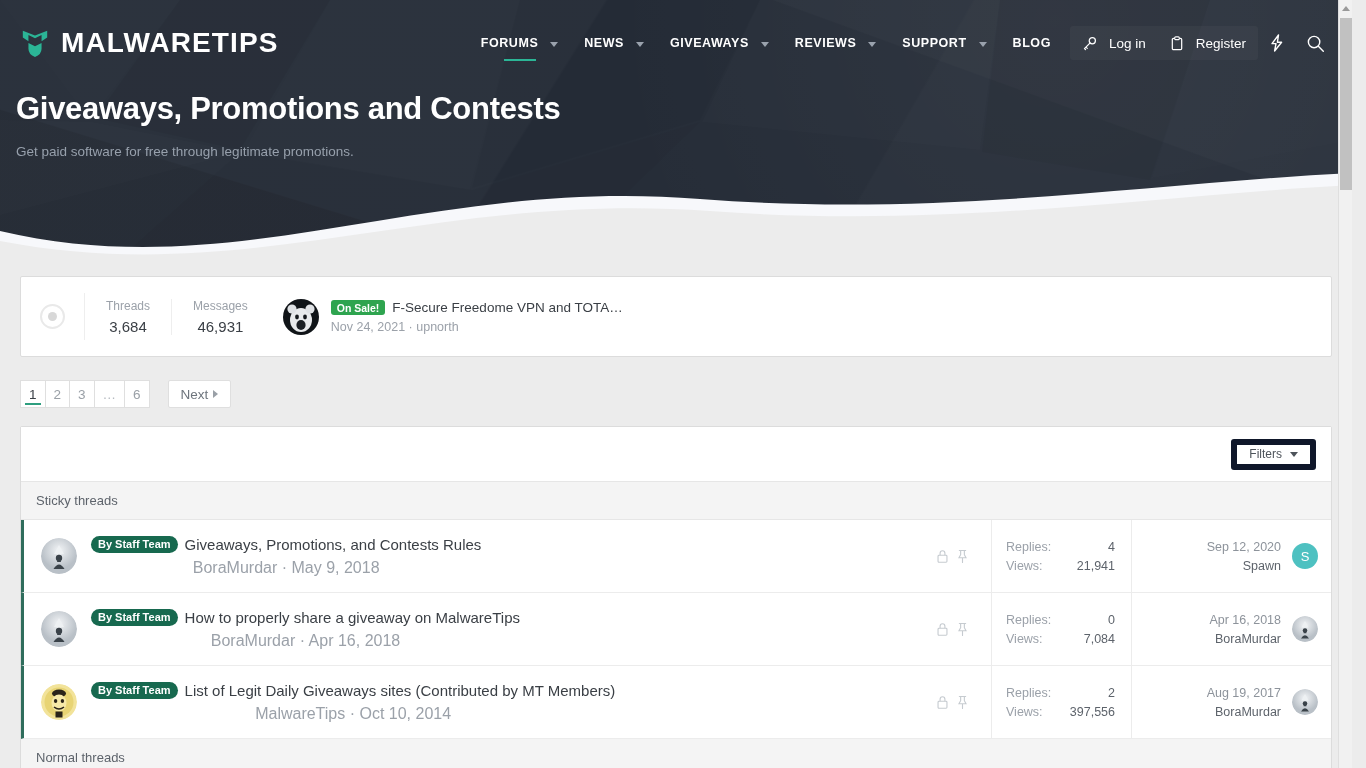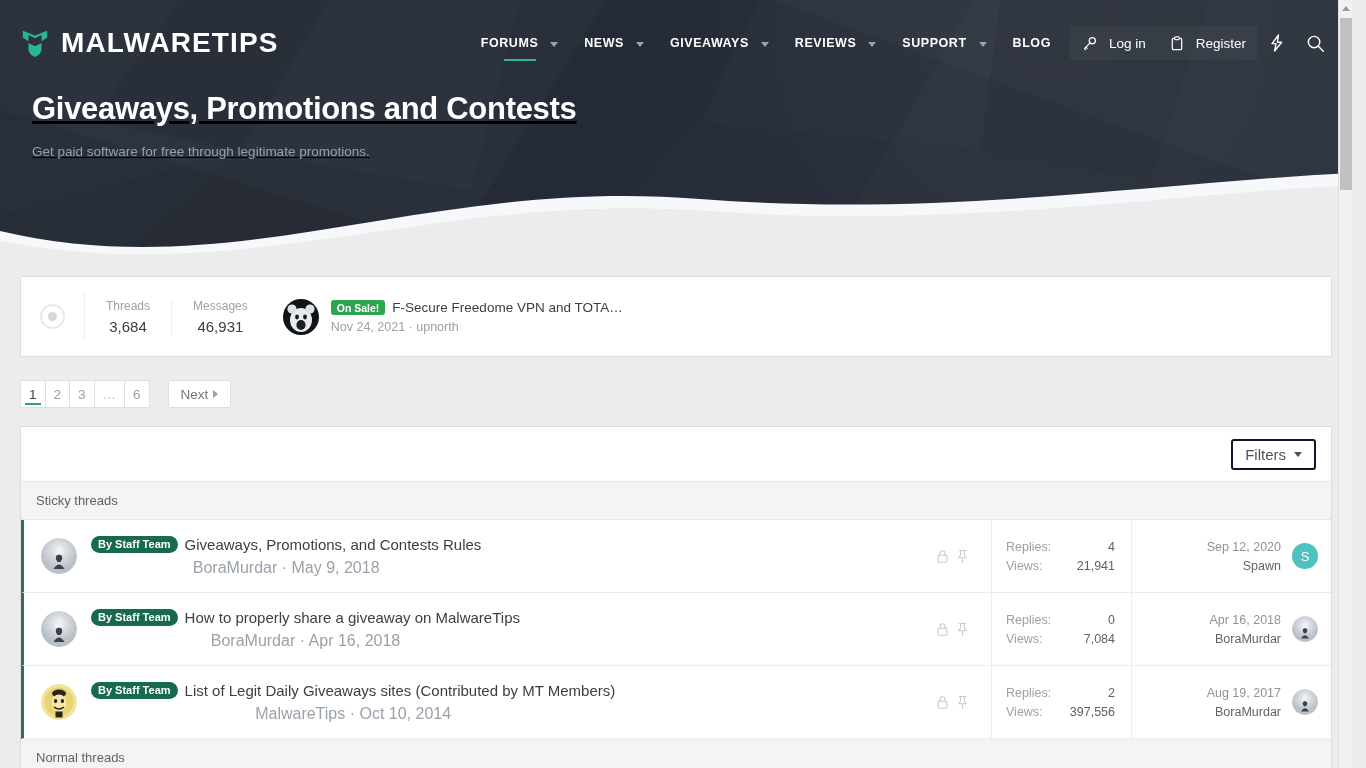--- a/index.html
+++ b/index.html
@@ -114,22 +114,21 @@
   .nav-auth .nav-item { height: 34px; padding: 0 12px; font-weight: normal; font-size: 13.5px; letter-spacing: 0; }
   .icon-btn {
     display: flex; align-items: center; justify-content: center;
     width: 38px; height: 34px;
     cursor: pointer;
   }
 
   .hero-text {
     position: relative;
     z-index: 5;
-    padding: 0 32px;
-    text-decoration: underline;
+    padding: 0 16px;
   }
   .hero-title {
     color: #ffffff;
     font-size: 31px;
     font-weight: bold;
     letter-spacing: -0.3px;
     line-height: 40px;
     padding-top: 3px;
   }
   .hero-sub {
@@ -293,24 +292,24 @@
     height: 55px;
     display: flex; align-items: center; justify-content: flex-end;
     padding: 0 15px;
     border-bottom: 1px solid #e6e6e6;
     background: #fff;
   }
   .btn-filters {
     display: flex; align-items: center; gap: 8px;
     height: 31px;
     padding: 0 12px;
-    border: 2px solid #0f172a;
+    border: 6px solid #0f172a;
     border-radius: 3px;
     background: #fff;
-    font-size: 15px;
+    font-size: 12px;
     color: #4d535a;
     cursor: pointer;
   }
   .caret-d {
     width: 0; height: 0;
     border-left: 4.5px solid transparent;
     border-right: 4.5px solid transparent;
     border-top: 5px solid #4d535a;
     display: inline-block;
   }

